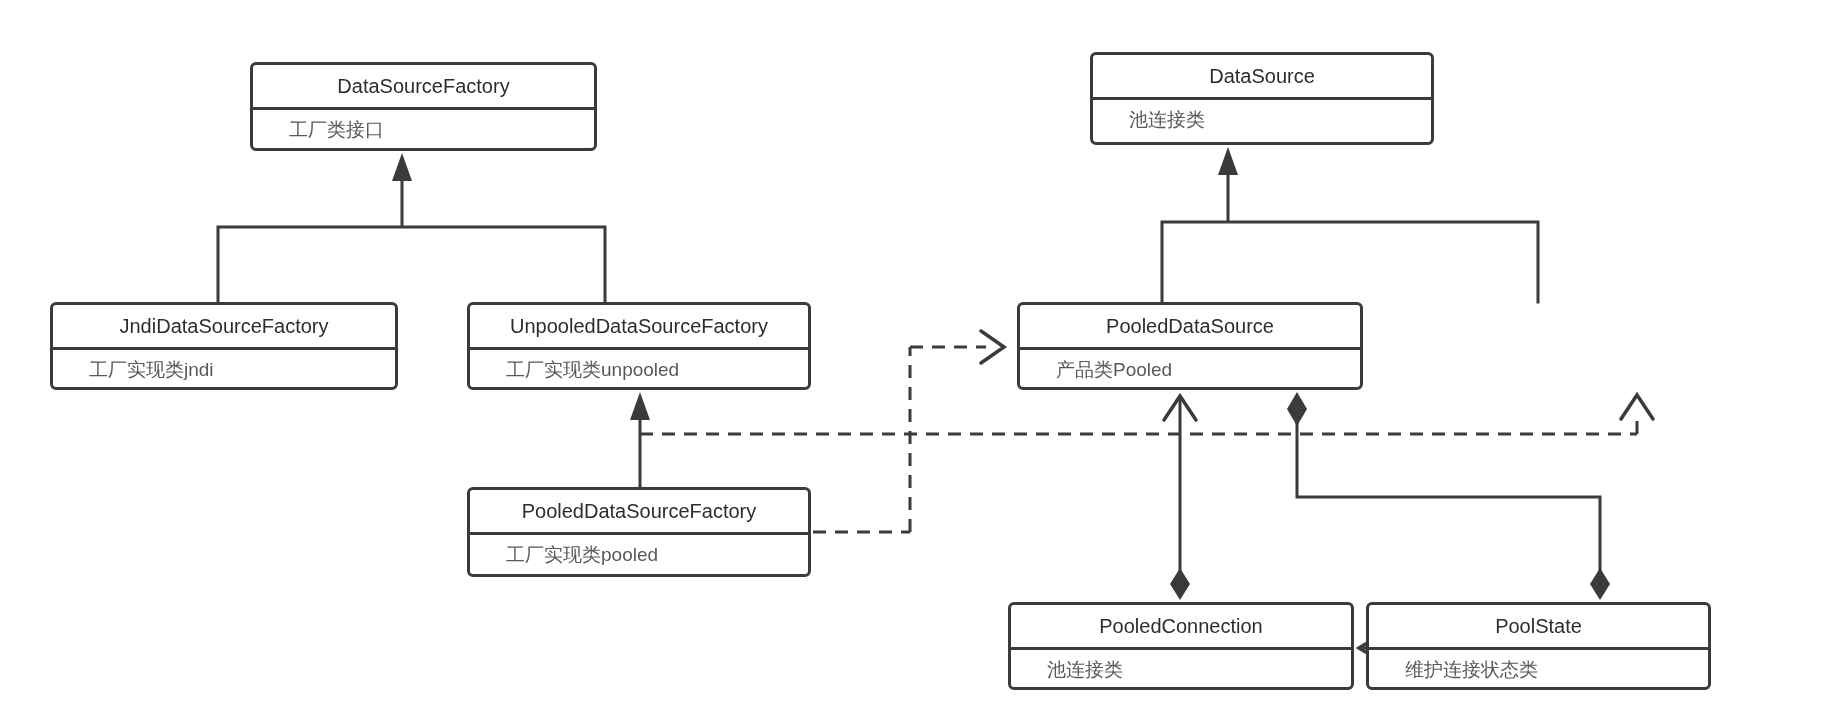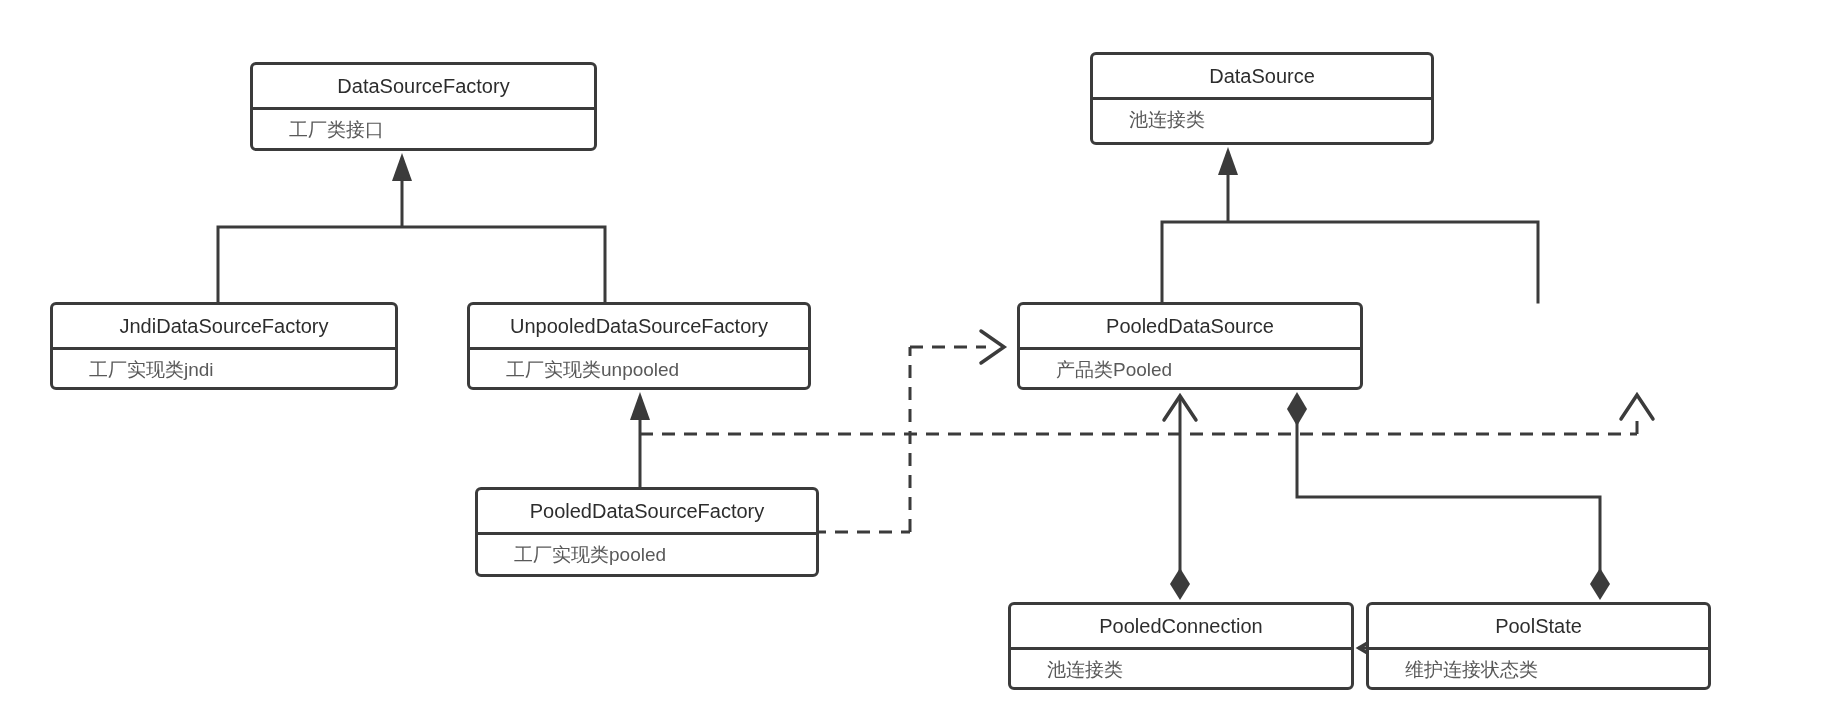--- a/index.html
+++ b/index.html
@@ -133,21 +133,21 @@
   <div class="uml-class" style="left:50px; top:302px; width:348px; height:88px;">
     <div class="uml-title">JndiDataSourceFactory</div>
     <div class="uml-body">工厂实现类jndi</div>
   </div>
 
   <div class="uml-class" style="left:467px; top:302px; width:344px; height:88px;">
     <div class="uml-title">UnpooledDataSourceFactory</div>
     <div class="uml-body">工厂实现类unpooled</div>
   </div>
 
-  <div class="uml-class" style="left:467px; top:487px; width:344px; height:90px;margin-left:8px;">
+  <div class="uml-class" style="left:467px; top:487px; width:344px; height:90px;">
     <div class="uml-title">PooledDataSourceFactory</div>
     <div class="uml-body">工厂实现类pooled</div>
   </div>
 
   <div class="uml-class" style="left:1090px; top:52px; width:344px; height:93px;">
     <div class="uml-title">DataSource</div>
     <div class="uml-body">池连接类</div>
   </div>
 
   <div class="uml-class" style="left:1008px; top:302px; width:346px; height:88px;margin-left:9px;">

